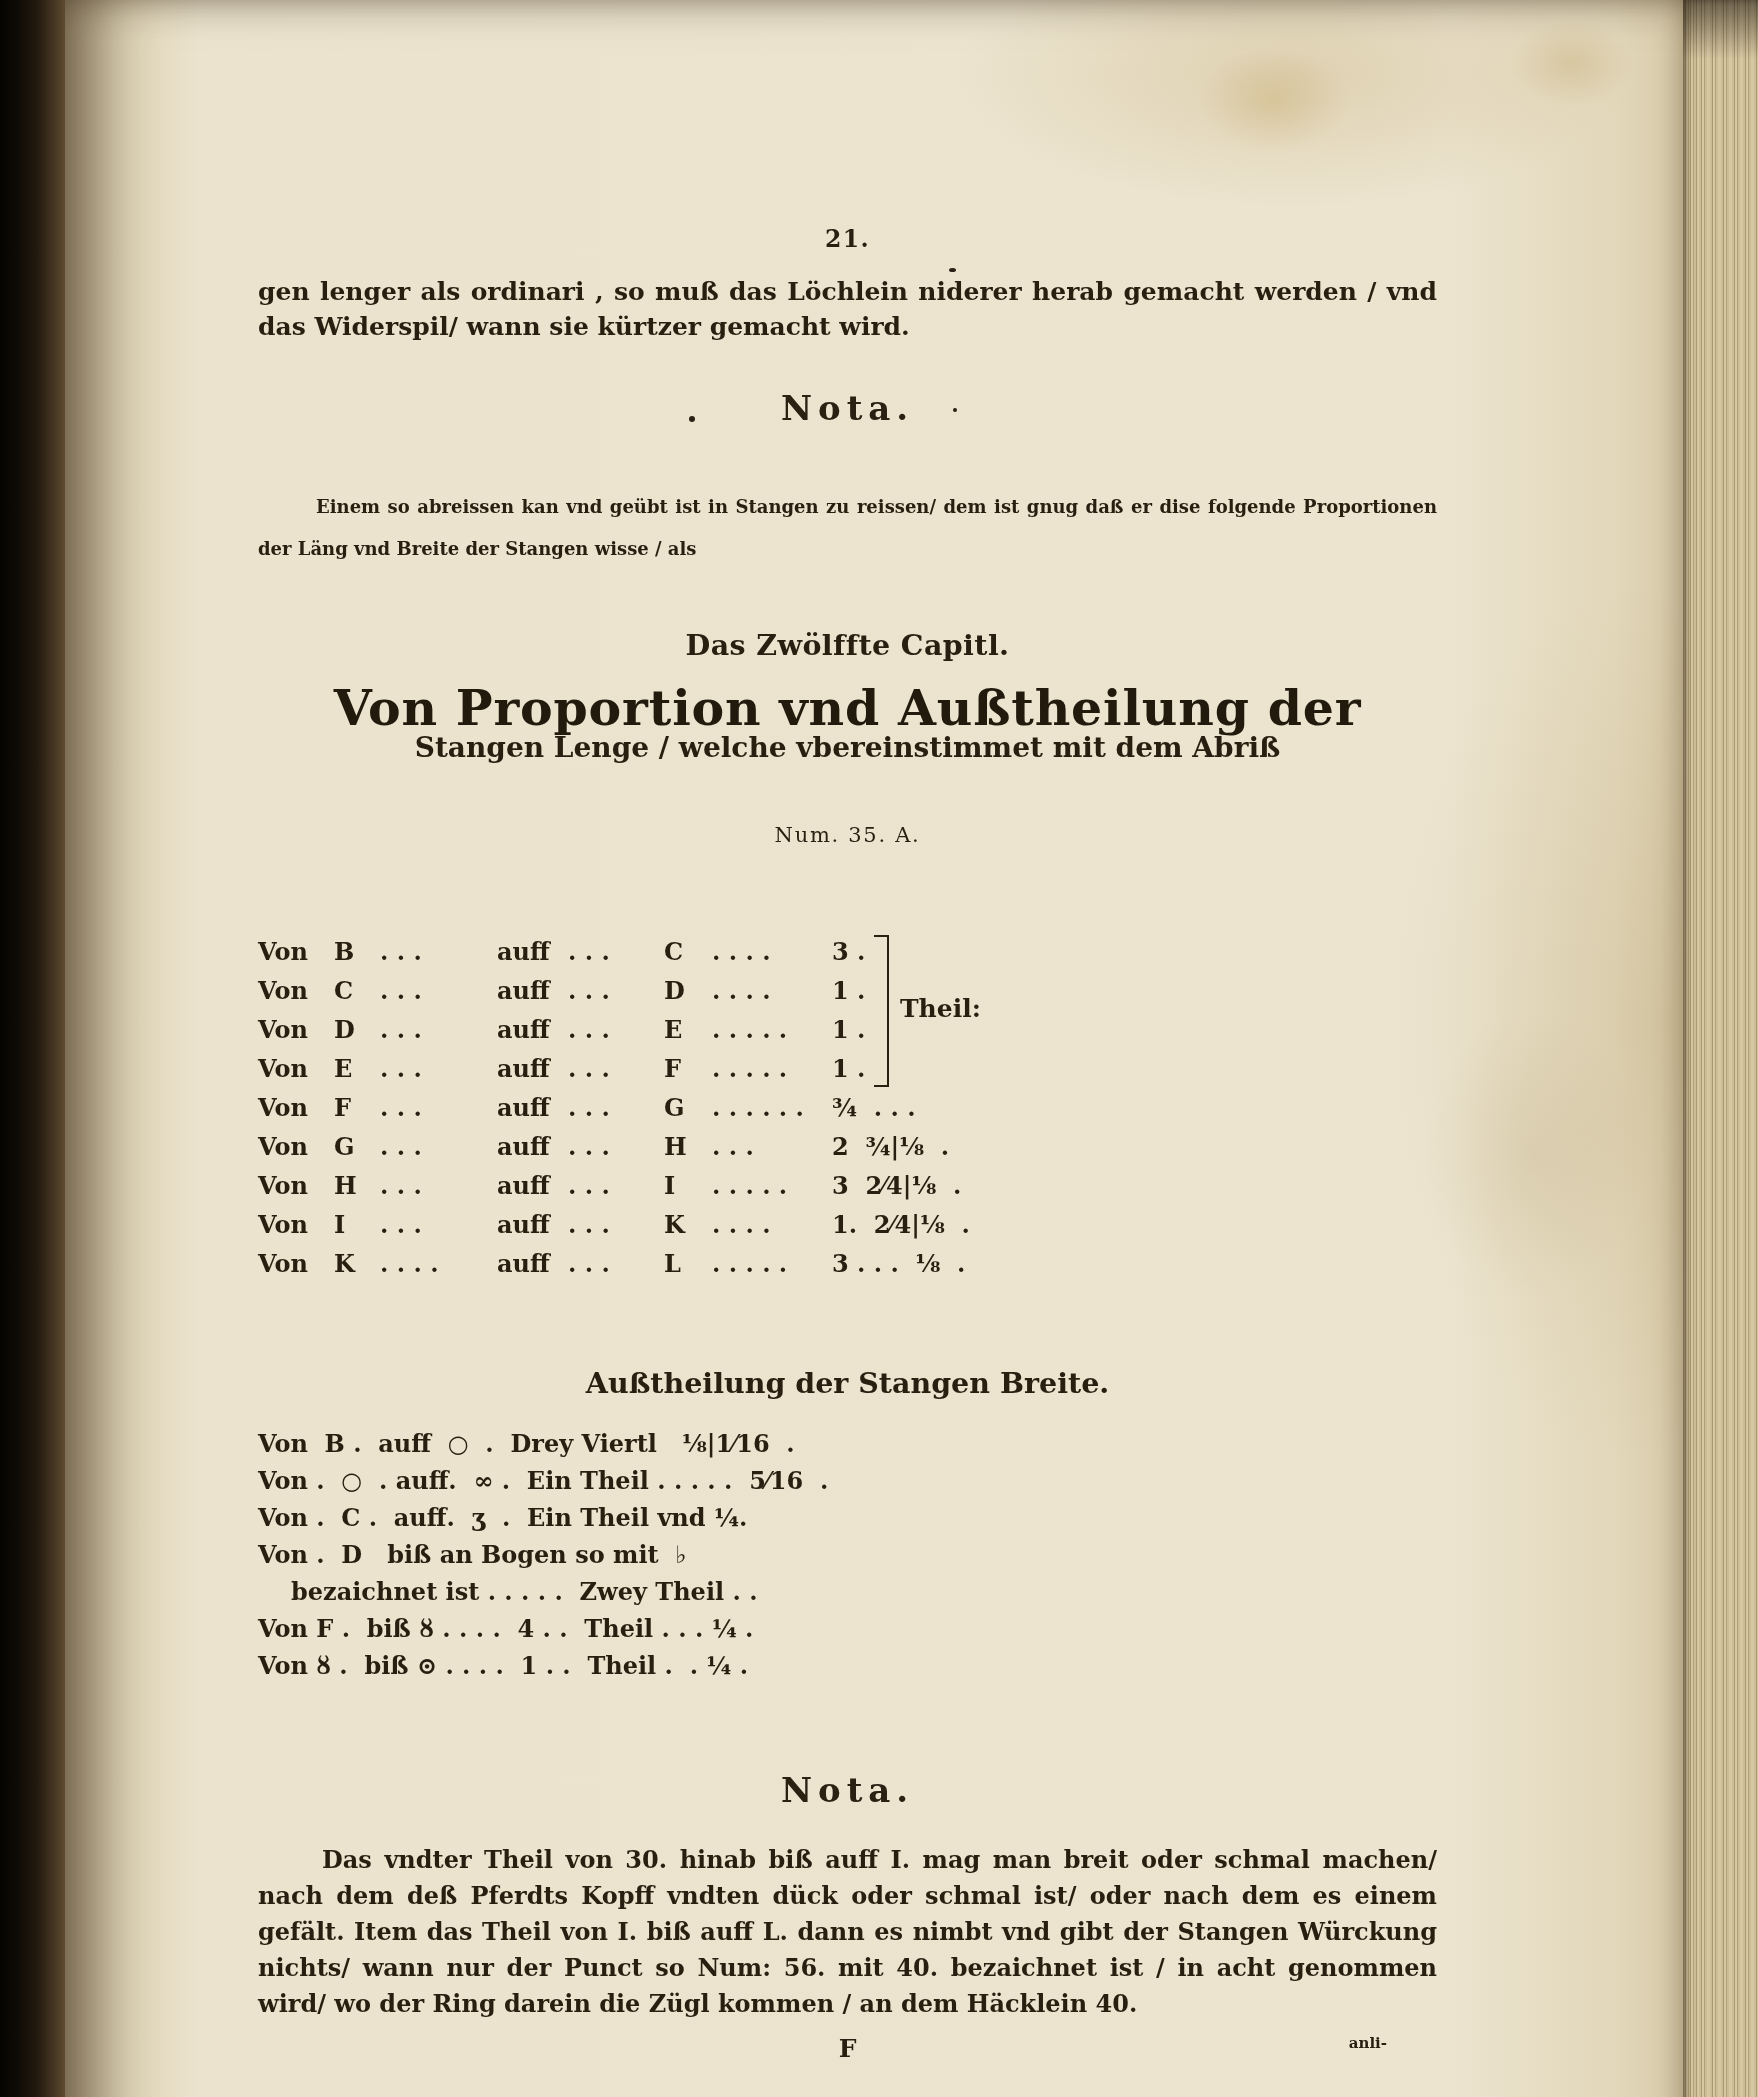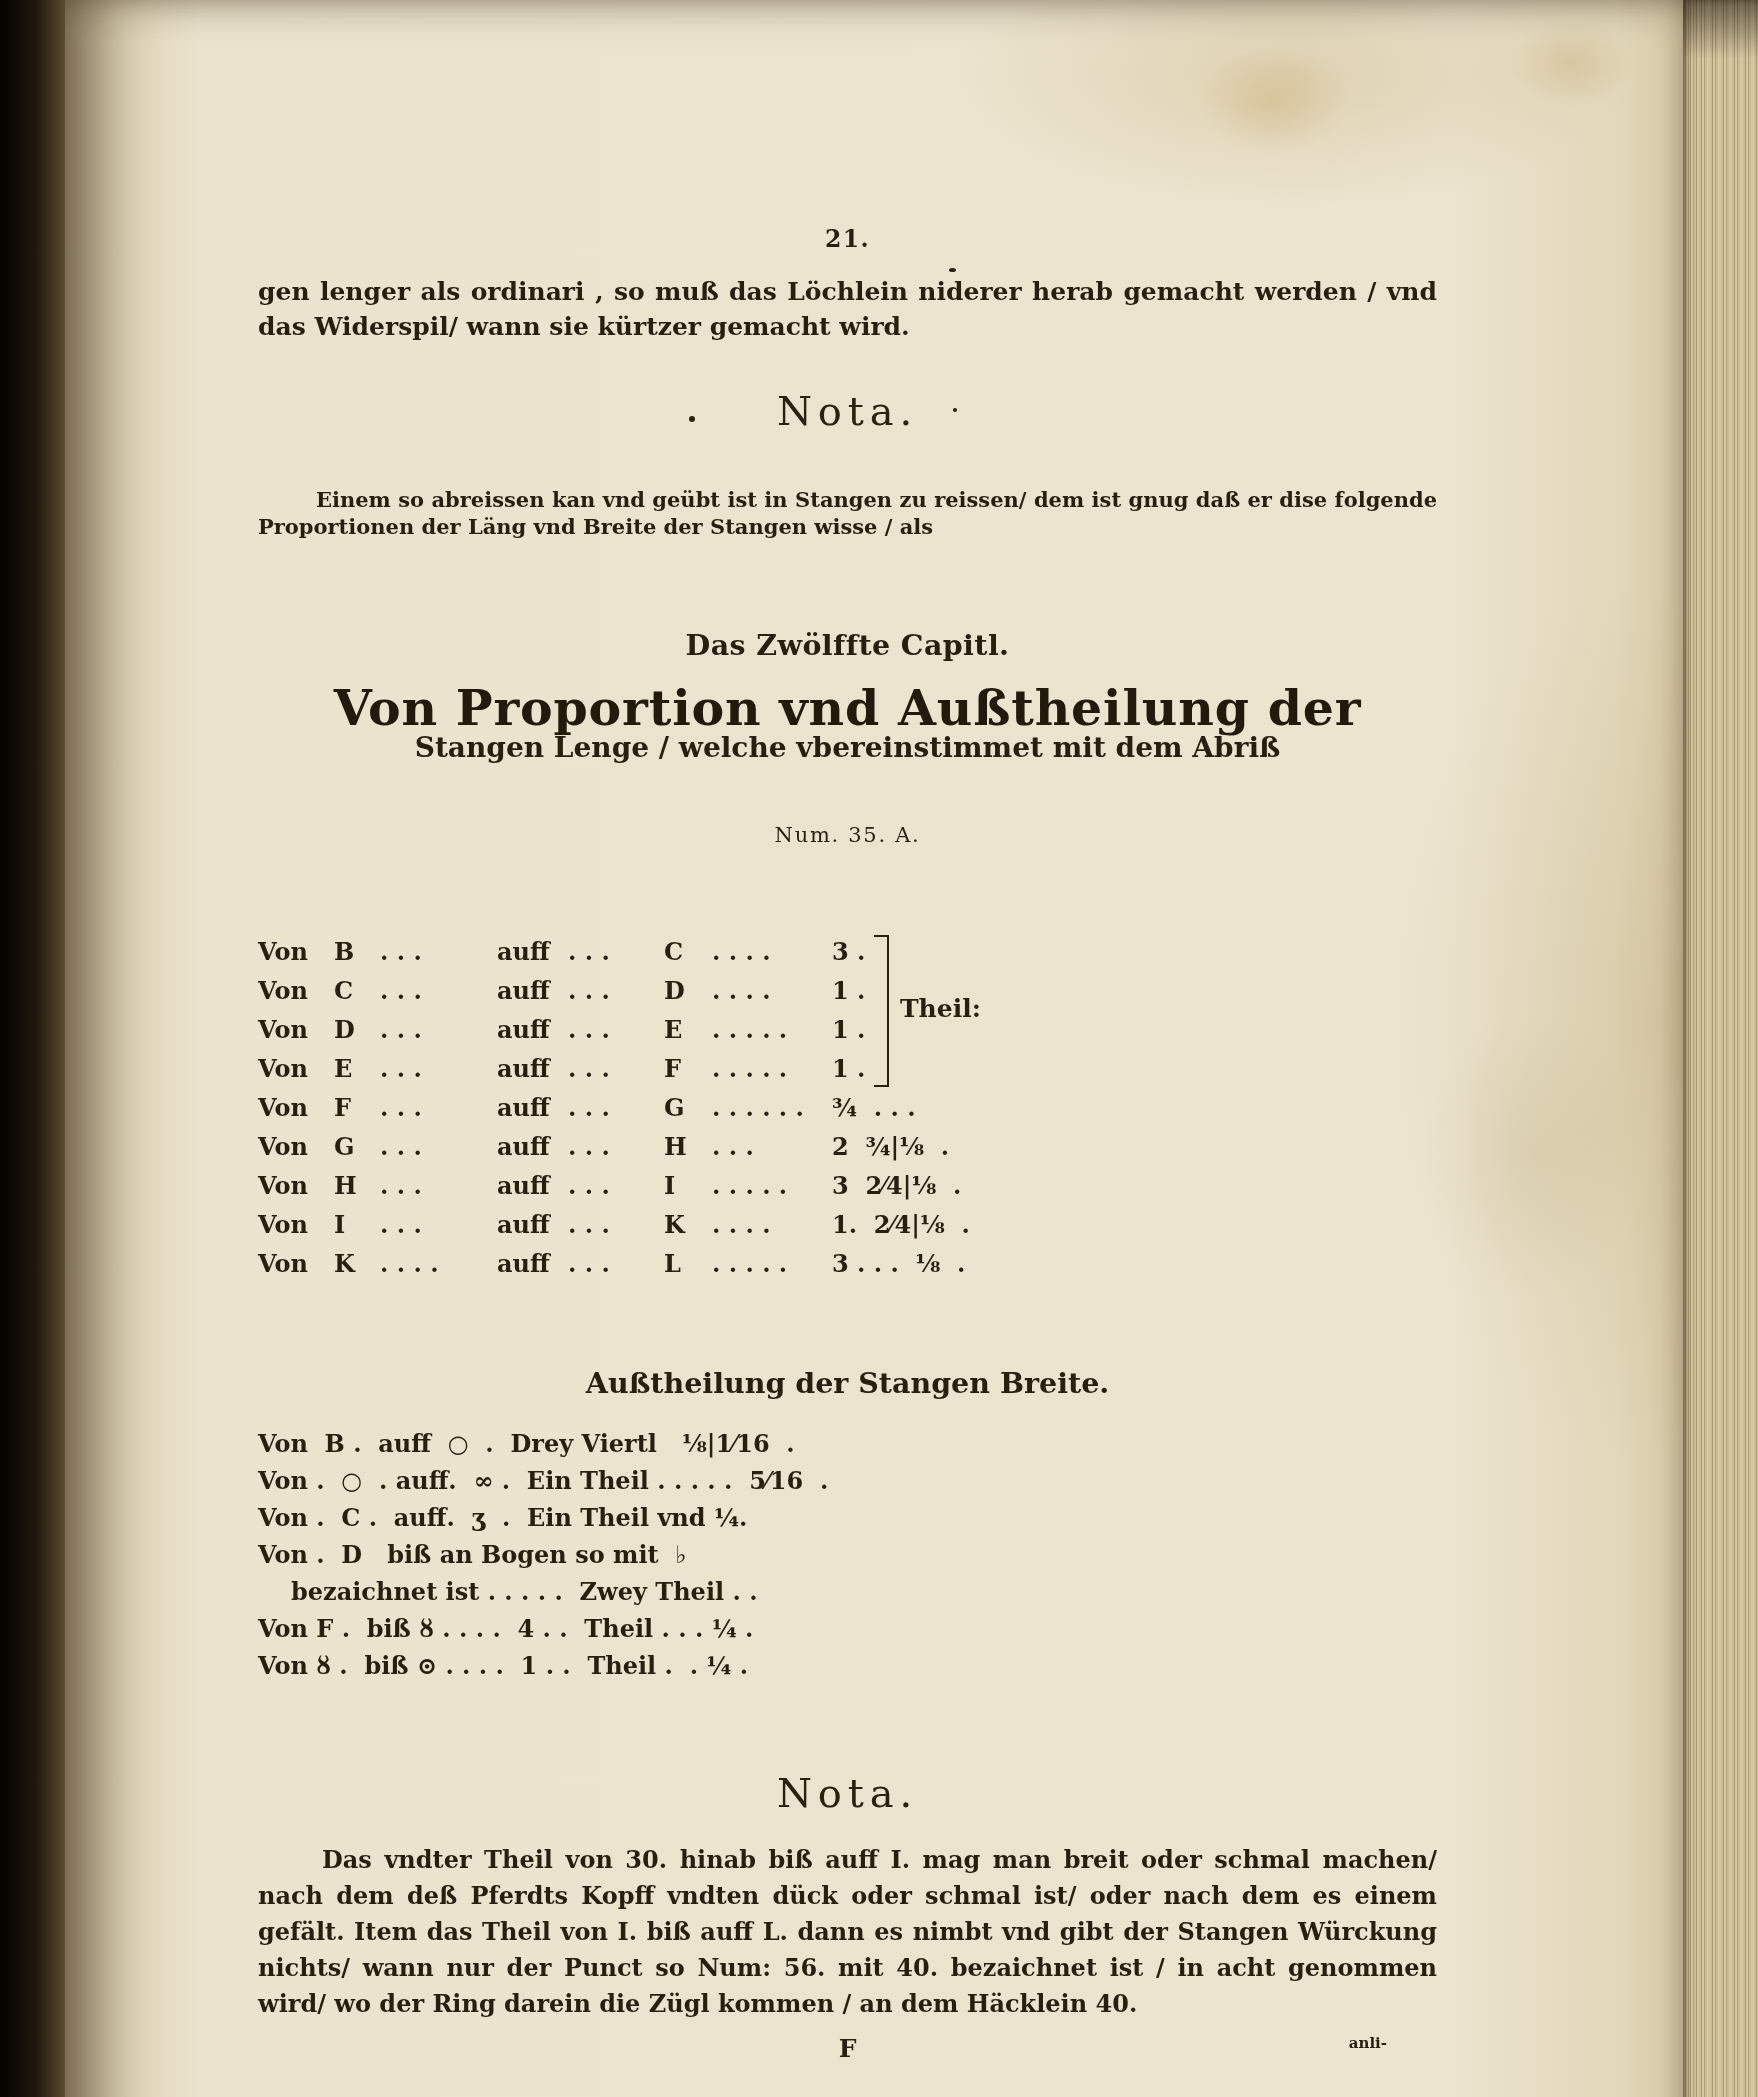--- a/index.html
+++ b/index.html
@@ -27,26 +27,26 @@
           linear-gradient(0deg, rgba(22,15,8,.35) 0px, rgba(22,15,8,0) 38px),
           repeating-linear-gradient(90deg,#cdbd97 0 1.7px,#aa9870 1.7px 2.5px,#d7c8a4 2.5px 4.6px,#b2a178 4.6px 5.5px);
         box-shadow:inset 4.2px 0 5.9px -1.7px rgba(40,28,12,.65);}
   .stain{position:absolute;pointer-events:none;}
   .speck{position:absolute;background:#2b2114;border-radius:50%;}
   
   .tb{position:absolute;left:193px;width:1179px;color:#281f11;}
   .b-pagenum{top:209px;font-size:23.5px;font-weight:700;letter-spacing:1.3px;text-align:center;margin-top:16px;}
   .b-intro{top:274px;font-size:25px;font-weight:700;line-height:35px;text-align:justify;}
   .b-nota1{top:388px;}
-  .b-lead{top:486px;font-size:21px;font-weight:700;line-height:27px;text-align:justify;text-indent:58px;}
+  .b-lead{top:486px;font-size:18px;font-weight:700;line-height:42px;text-align:justify;text-indent:58px;}
   .b-chapter{top:628px;font-size:28.5px;font-weight:700;text-align:center;letter-spacing:0.4px;}
   .b-title1{top:679px;font-size:49px;font-weight:700;text-align:center;letter-spacing:0.8px;white-space:nowrap;color:#221a0d;}
   .b-title2{top:731px;font-size:28px;font-weight:700;text-align:center;}
   .b-num{top:823px;font-size:21px;font-weight:400;text-align:center;letter-spacing:1.7px;}
-  .nota{font-size:40px;font-weight:400;letter-spacing:5.9px;text-align:center;color:#2a2113;}
+  .nota{font-size:34px;font-weight:700;letter-spacing:5.9px;text-align:center;color:#2a2113;}
   .b-nota2{top:1770px;}
   .b-ltable{top:932px;font-size:24px;font-weight:700;}
   .lrow{height:39px;display:flex;align-items:center;white-space:pre;}
   .cv{width:76px;flex:none;}
   .cf{width:46px;flex:none;}
   .cd1{width:117px;flex:none;overflow:hidden;}
   .ca{width:71px;flex:none;}
   .cd2{width:96px;flex:none;overflow:hidden;}
   .ct{width:48px;flex:none;}
   .cd3{width:120px;flex:none;overflow:hidden;}

